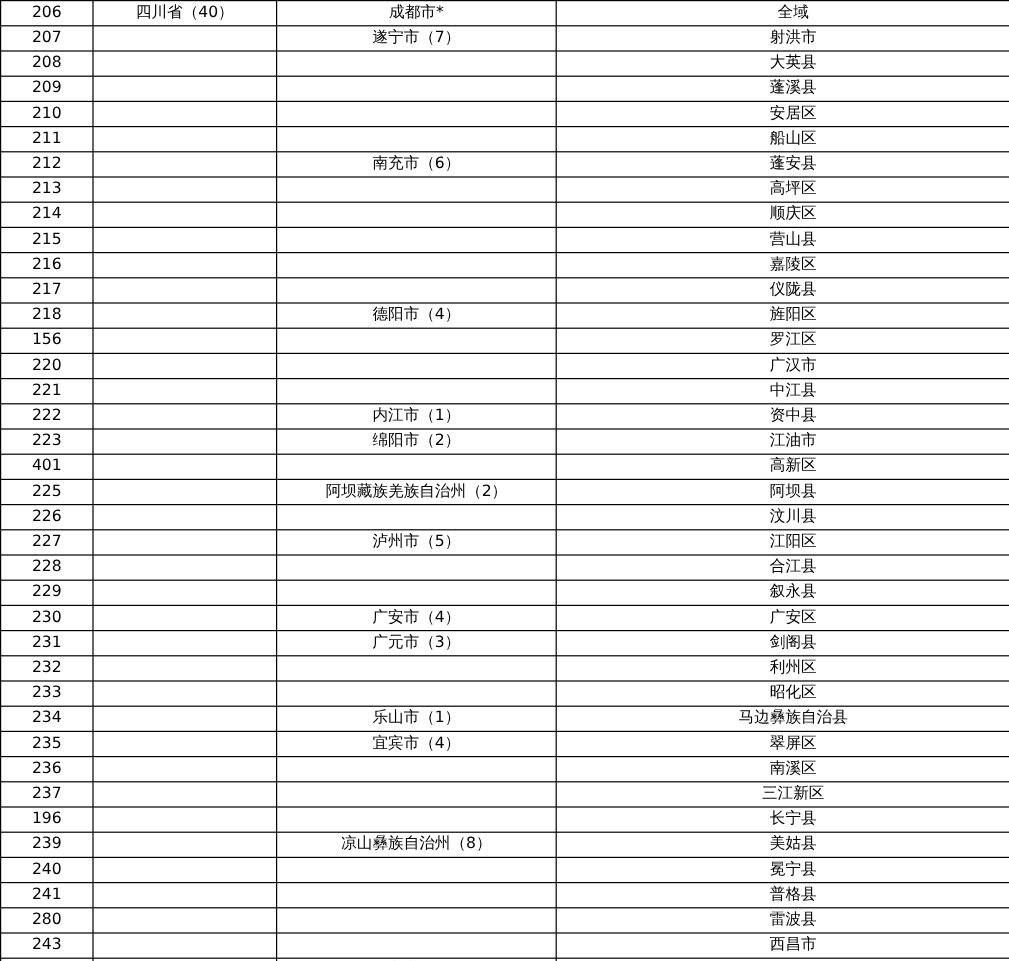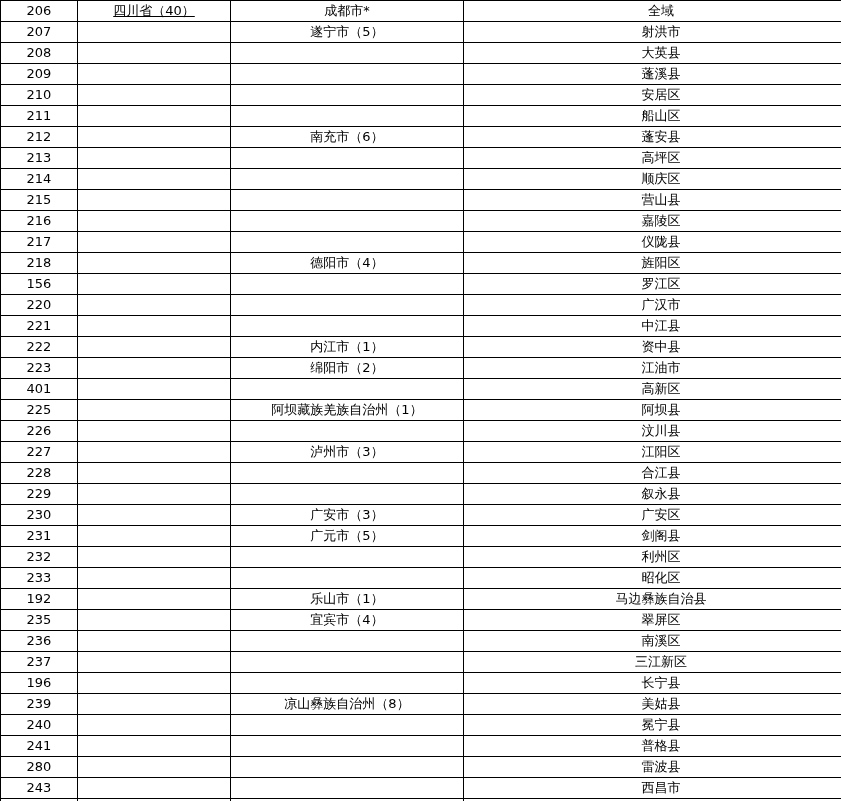--- a/index.html
+++ b/index.html
@@ -36,21 +36,20 @@
     overflow: hidden;
     white-space: nowrap;
   }
   td.c-index {
     width: 72px;
     text-align: center;
   }
   td.c-province {
     width: 148px;
     text-align: center;
-    text-decoration: underline;
   }
   td.c-city {
     width: 228px;
     text-align: center;
   }
   td.c-area {
     width: 390px;
     text-align: center;
   }
   td.empty {
@@ -65,21 +64,21 @@
     <tbody>
         <tr>
           <td class="c-index">206</td>
           <td class="c-province">四川省（40）</td>
           <td class="c-city">成都市*</td>
           <td class="c-area">全域</td>
         </tr>
         <tr>
           <td class="c-index">207</td>
           <td class="c-province empty"></td>
-          <td class="c-city">遂宁市（5）</td>
+          <td class="c-city">遂宁市（7）</td>
           <td class="c-area">射洪市</td>
         </tr>
         <tr>
           <td class="c-index">208</td>
           <td class="c-province empty"></td>
           <td class="c-city empty"></td>
           <td class="c-area">大英县</td>
         </tr>
         <tr>
           <td class="c-index">209</td>
@@ -173,73 +172,73 @@
         </tr>
         <tr>
           <td class="c-index">401</td>
           <td class="c-province empty"></td>
           <td class="c-city empty"></td>
           <td class="c-area">高新区</td>
         </tr>
         <tr>
           <td class="c-index">225</td>
           <td class="c-province empty"></td>
-          <td class="c-city">阿坝藏族羌族自治州（1）</td>
+          <td class="c-city">阿坝藏族羌族自治州（2）</td>
           <td class="c-area">阿坝县</td>
         </tr>
         <tr>
           <td class="c-index">226</td>
           <td class="c-province empty"></td>
           <td class="c-city empty"></td>
           <td class="c-area">汶川县</td>
         </tr>
         <tr>
           <td class="c-index">227</td>
           <td class="c-province empty"></td>
-          <td class="c-city">泸州市（3）</td>
+          <td class="c-city">泸州市（5）</td>
           <td class="c-area">江阳区</td>
         </tr>
         <tr>
           <td class="c-index">228</td>
           <td class="c-province empty"></td>
           <td class="c-city empty"></td>
           <td class="c-area">合江县</td>
         </tr>
         <tr>
           <td class="c-index">229</td>
           <td class="c-province empty"></td>
           <td class="c-city empty"></td>
           <td class="c-area">叙永县</td>
         </tr>
         <tr>
           <td class="c-index">230</td>
           <td class="c-province empty"></td>
-          <td class="c-city">广安市（3）</td>
+          <td class="c-city">广安市（4）</td>
           <td class="c-area">广安区</td>
         </tr>
         <tr>
           <td class="c-index">231</td>
           <td class="c-province empty"></td>
-          <td class="c-city">广元市（5）</td>
+          <td class="c-city">广元市（3）</td>
           <td class="c-area">剑阁县</td>
         </tr>
         <tr>
           <td class="c-index">232</td>
           <td class="c-province empty"></td>
           <td class="c-city empty"></td>
           <td class="c-area">利州区</td>
         </tr>
         <tr>
           <td class="c-index">233</td>
           <td class="c-province empty"></td>
           <td class="c-city empty"></td>
           <td class="c-area">昭化区</td>
         </tr>
         <tr>
-          <td class="c-index">192</td>
+          <td class="c-index">234</td>
           <td class="c-province empty"></td>
           <td class="c-city">乐山市（1）</td>
           <td class="c-area">马边彝族自治县</td>
         </tr>
         <tr>
           <td class="c-index">235</td>
           <td class="c-province empty"></td>
           <td class="c-city">宜宾市（4）</td>
           <td class="c-area">翠屏区</td>
         </tr>

